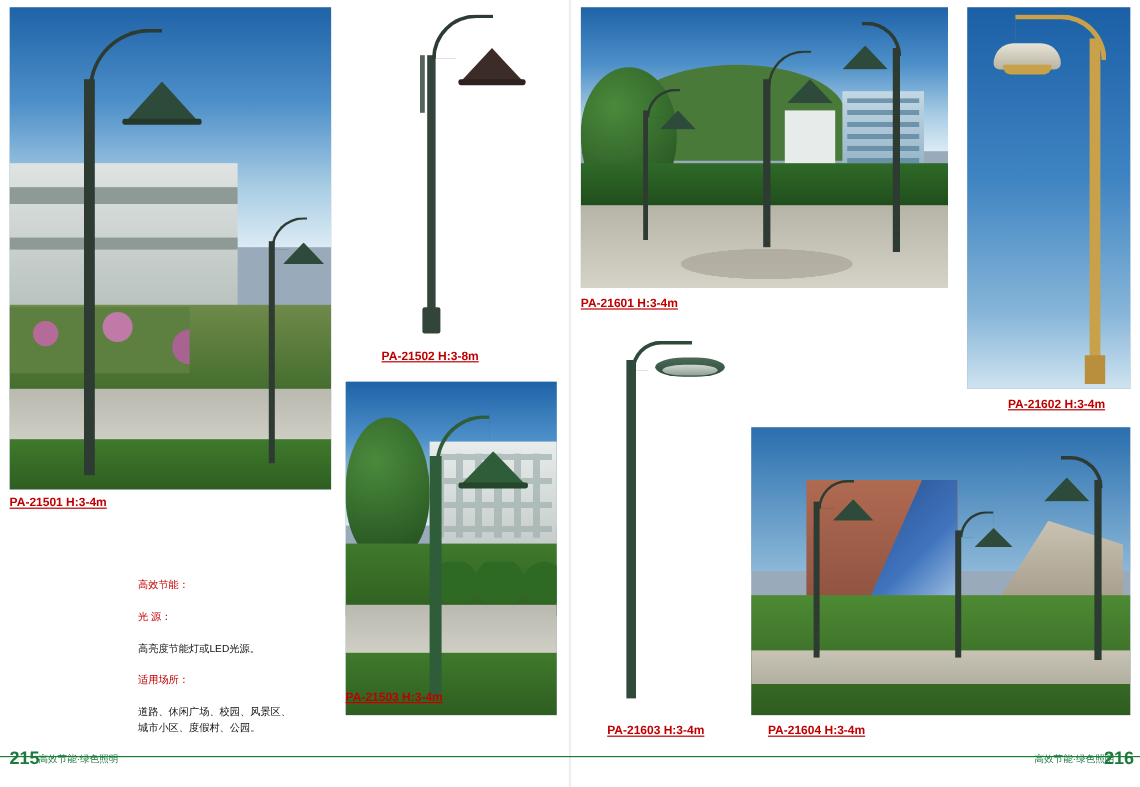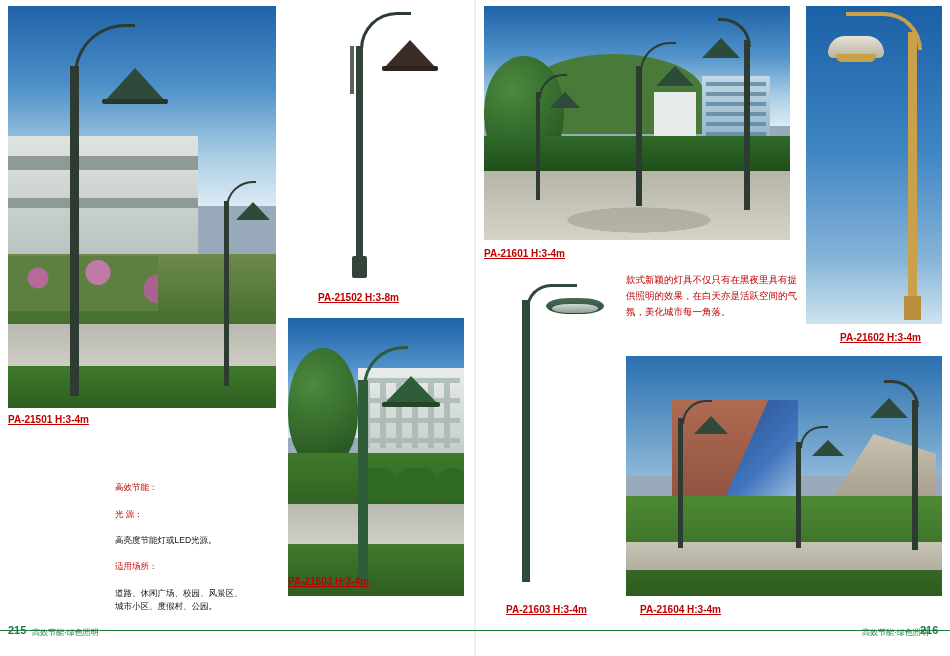--- a/index.html
+++ b/index.html
@@ -94,21 +94,21 @@
     width: 176px;
   }
   
   .footline {
     position: absolute;
     left: 0; right: 0;
     border-top: 1px solid #1b7a3c;
   }
   .pgnum {
     position: absolute;
-    font-size: 11px;
+    font-size: 15px;
     font-weight: bold;
     color: #1b7a3c;
   }
   .foottxt {
     position: absolute;
     font-size: 8px;
     color: #1b7a3c;
     white-space: nowrap;
   }
   .gutter {
@@ -210,21 +210,20 @@
   <div class="photo" style="left:806px;top:6px;width:136px;height:318px;">
     <div class="sky" style="height:318px;background:linear-gradient(to bottom,#1b5fa6 0%,#3f84c2 45%,#86b5d8 80%,#cfe3f0 100%);"></div>
     <div class="pole gold" style="left:102px;top:26px;width:9px;height:270px;"></div>
     <div style="position:absolute;left:40px;top:6px;width:72px;height:34px;border:4px solid #c9a14a;border-bottom:none;border-left:none;border-top-right-radius:50px;"></div>
     <div style="position:absolute;left:22px;top:30px;width:56px;height:22px;background:linear-gradient(to bottom,#e6e3d8,#b9b49e);border-radius:26px 26px 8px 8px;"></div>
     <div style="position:absolute;left:30px;top:48px;width:40px;height:8px;background:#c9a14a;border-radius:0 0 6px 6px;"></div>
     <div style="position:absolute;left:98px;top:290px;width:17px;height:24px;background:#b98f3d;"></div>
   </div>
   <div class="cap" style="left:840px;top:332px;">PA-21602 H:3-4m</div>
 
-  <div class="note" style="left:626px;top:272px;">款式新颖的灯具不仅只有在黑夜里具有提供照明的效果，在白天亦是活跃空间的气氛，美化城市每一角落。</div>
 
   <div class="photo" style="left:484px;top:280px;width:132px;height:316px;background:#ffffff;">
     <div style="position:absolute;inset:0;background:#ffffff;"></div>
     <div class="pole" style="left:38px;top:20px;width:8px;height:282px;background:#2f4a3a;"></div>
     <div class="arm" style="left:42px;top:4px;width:48px;height:22px;border-color:#2f4a3a;"></div>
     <div style="position:absolute;left:62px;top:18px;width:58px;height:16px;background:linear-gradient(to bottom,#4a6a58,#2f4a3a);border-radius:30px/10px;"></div>
     <div style="position:absolute;left:68px;top:24px;width:46px;height:9px;background:linear-gradient(to bottom,#cfd8d0,#8f9e94);border-radius:24px/6px;"></div>
   </div>
   <div class="cap" style="left:484px;top:604px;margin-left:22px;">PA-21603 H:3-4m</div>
 

